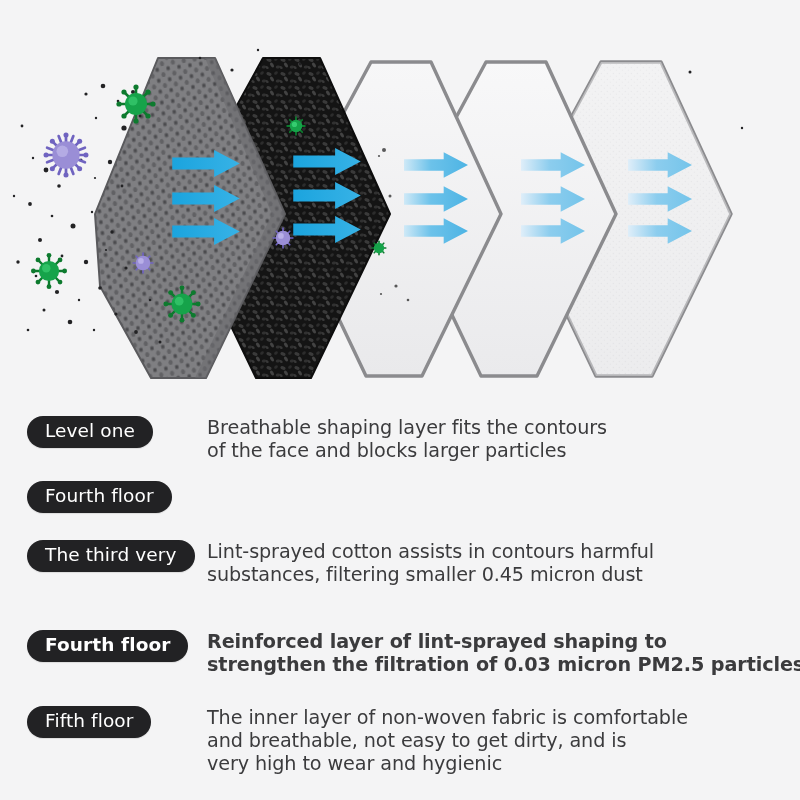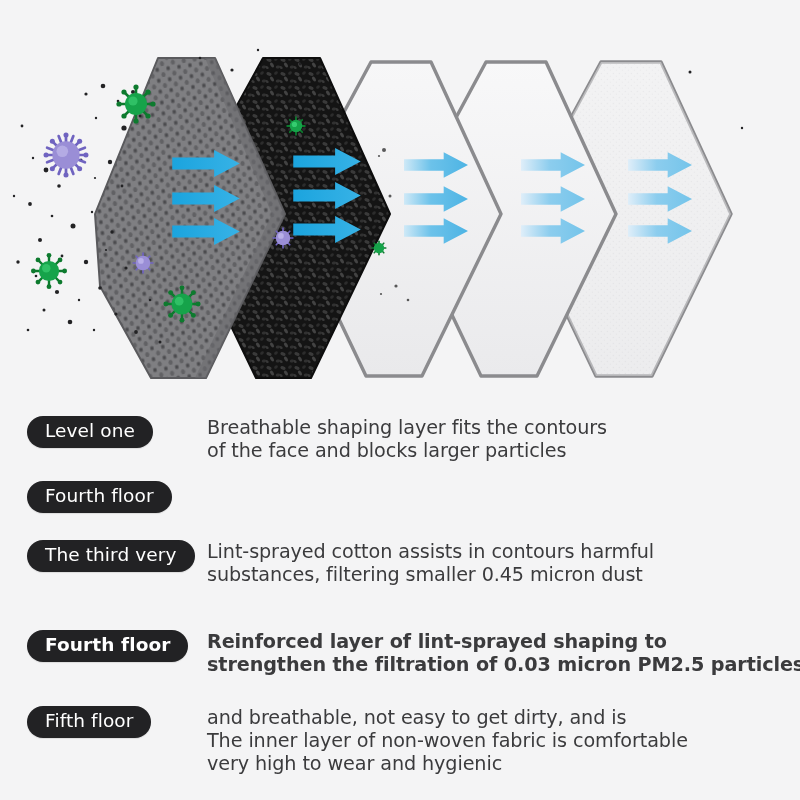--- a/index.html
+++ b/index.html
@@ -458,20 +458,20 @@
         <span class="desc-line">Reinforced layer of lint-sprayed shaping to</span>
         <span class="desc-line">strengthen the filtration of 0.03 micron PM2.5 particles</span>
       </div>
     </div>
 
     <div class="legend-row" style="top:293px;margin-top:15px;">
       <div class="pill-cell">
         <span class="pill">Fifth floor</span>
       </div>
       <div class="desc">
+        <span class="desc-line">The inner layer of non-woven fabric is comfortable</span>
         <span class="desc-line">and breathable, not easy to get dirty, and is</span>
-        <span class="desc-line">The inner layer of non-woven fabric is comfortable</span>
         <span class="desc-line">very high to wear and hygienic</span>
       </div>
     </div>
 
   </div>
 </div>
 
 </body></html>

